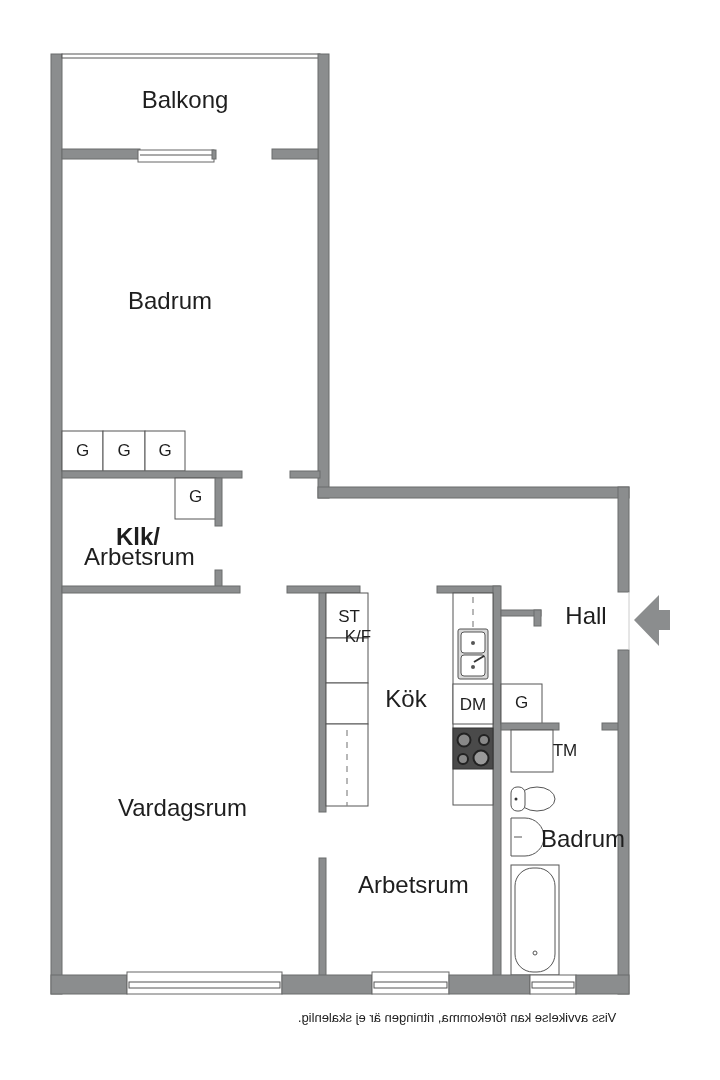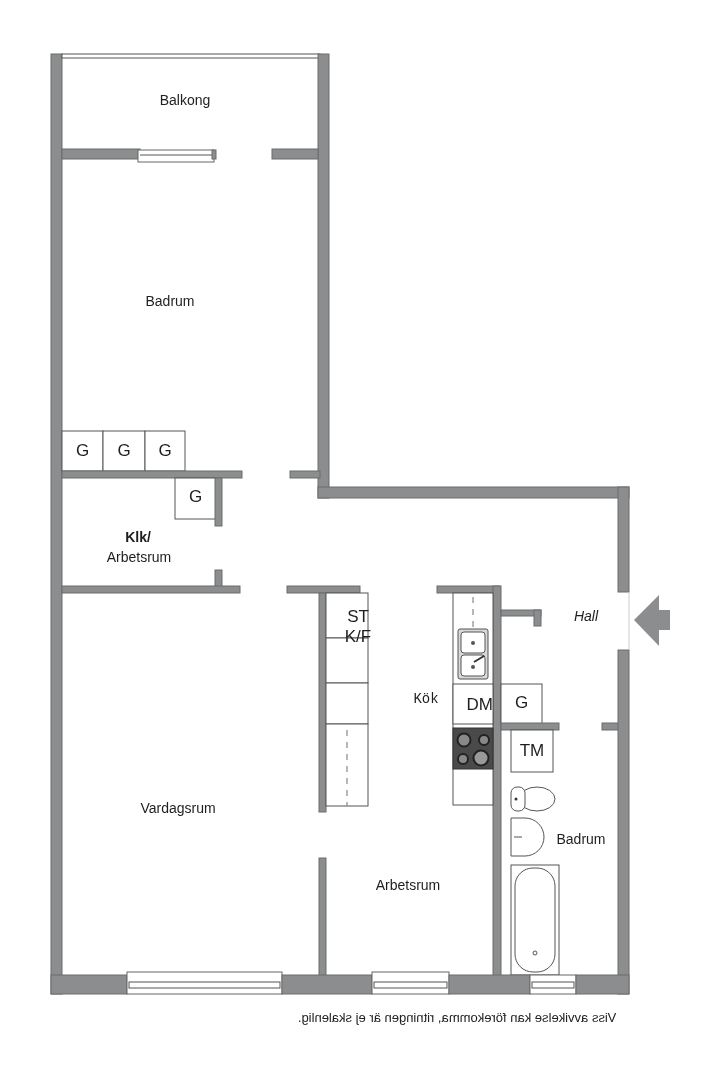--- a/index.html
+++ b/index.html
@@ -3,21 +3,21 @@
 <meta charset="utf-8">
 <style>
   html, body { margin: 0; padding: 0; background: #ffffff; }
   body { width: 720px; height: 1080px; position: relative; overflow: hidden; font-family: "Liberation Sans", "DejaVu Sans", sans-serif; }
   #plan { position: absolute; left: 0; top: 0; width: 720px; height: 1080px; }
   .wall { fill: #8b8d8e; stroke: #6a6c6d; stroke-width: 1; }
   .fixture { fill: #ffffff; stroke: #555555; stroke-width: 1; }
   .thin { fill: none; stroke: #555555; stroke-width: 1; }
   .dash { fill: none; stroke: #888888; stroke-width: 1.2; stroke-dasharray: 6 6; }
   .win { fill: #ffffff; stroke: #666666; stroke-width: 1; }
-  .label { position: absolute; font-family: "Liberation Sans", "DejaVu Sans", sans-serif; font-size: 14px; color: #1e1e1e; text-align: center; white-space: nowrap; line-height: 22px; }
+  .label { position: absolute; font-family: "Liberation Sans", "DejaVu Sans", sans-serif; font-size: 24px; color: #1e1e1e; text-align: center; white-space: nowrap; line-height: 22px; }
   .label.small { font-size: 17px; }
   .disclaimer { position: absolute; left: 272px; top: 1010px; width: 370px; font-size: 13px; color: #222; text-align: center; transform: scaleX(-1); white-space: nowrap; }
 </style>
 </head>
 <body>
 
 <svg id="plan" viewBox="0 0 720 1080" xmlns="http://www.w3.org/2000/svg">
 
   <rect class="wall" x="51" y="54" width="11" height="940"></rect>
 
@@ -118,28 +118,28 @@
   <rect class="wall" x="576" y="975" width="53" height="19"></rect>
 
   <polygon points="634,620 659,595 659,610 670,610 670,630 659,630 659,646" fill="#8b8d8e"></polygon>
 </svg>
 
 <div class="label" style="left:130px; top:89px; width:110px;">Balkong</div>
 <div class="label" style="left:120px; top:290px; width:100px;">Badrum</div>
 <div class="label" style="left:98px; top:526px; width:80px;font-weight:bold;">Klk/</div>
 <div class="label" style="left:84px; top:546px; width:110px;">Arbetsrum</div>
 <div class="label" style="left:118px; top:773px; width:120px;margin-top:24px;">Vardagsrum</div>
-<div class="label" style="left:400px; top:688px; width:52px;font-family:Liberation Mono, monospace;">Kök</div>
+<div class="label" style="left:380px; top:688px; width:52px;">Kök</div>
 <div class="label" style="left:358px; top:874px; width:100px;">Arbetsrum</div>
-<div class="label" style="left:560px; top:605px; width:52px;font-style:italic;">Hall</div>
+<div class="label" style="left:560px; top:605px; width:52px;">Hall</div>
 <div class="label" style="left:541px; top:828px; width:80px;">Badrum</div>
 
 <div class="label small" style="left:62px; top:440px; width:41px;">G</div>
 <div class="label small" style="left:103px; top:440px; width:42px;">G</div>
 <div class="label small" style="left:145px; top:440px; width:40px;">G</div>
 <div class="label small" style="left:175px; top:486px; width:41px;">G</div>
-<div class="label small" style="left:335px; top:606px; width:46px;">ST</div>
+<div class="label small" style="left:326px; top:606px; width:46px;">ST</div>
 <div class="label small" style="left:326px; top:626px; width:46px;margin-left:9px;">K/F</div>
-<div class="label small" style="left:453px; top:694px; width:40px;text-align:right;">DM</div>
+<div class="label small" style="left:453px; top:694px; width:40px;">DM</div>
 <div class="label small" style="left:501px; top:692px; width:41px;">G</div>
-<div class="label small" style="left:511px; top:740px; width:42px;">TM</div>
+<div class="label small" style="left:511px; top:740px; width:42px;padding-left:33px;">TM</div>
 
 <div class="disclaimer">Viss avvikelse kan förekomma, ritningen är ej skalenlig.</div>
 
 </body></html>

